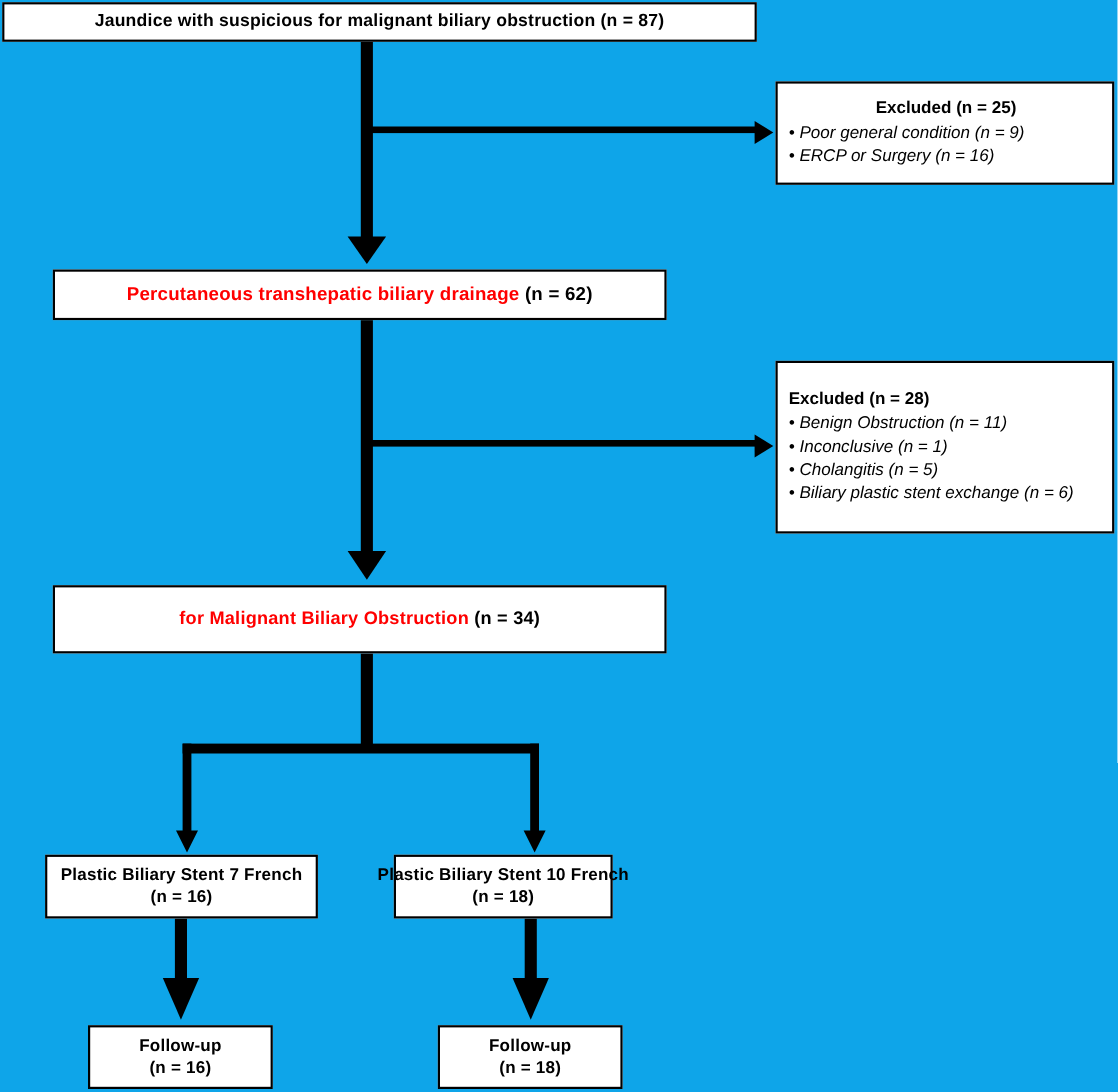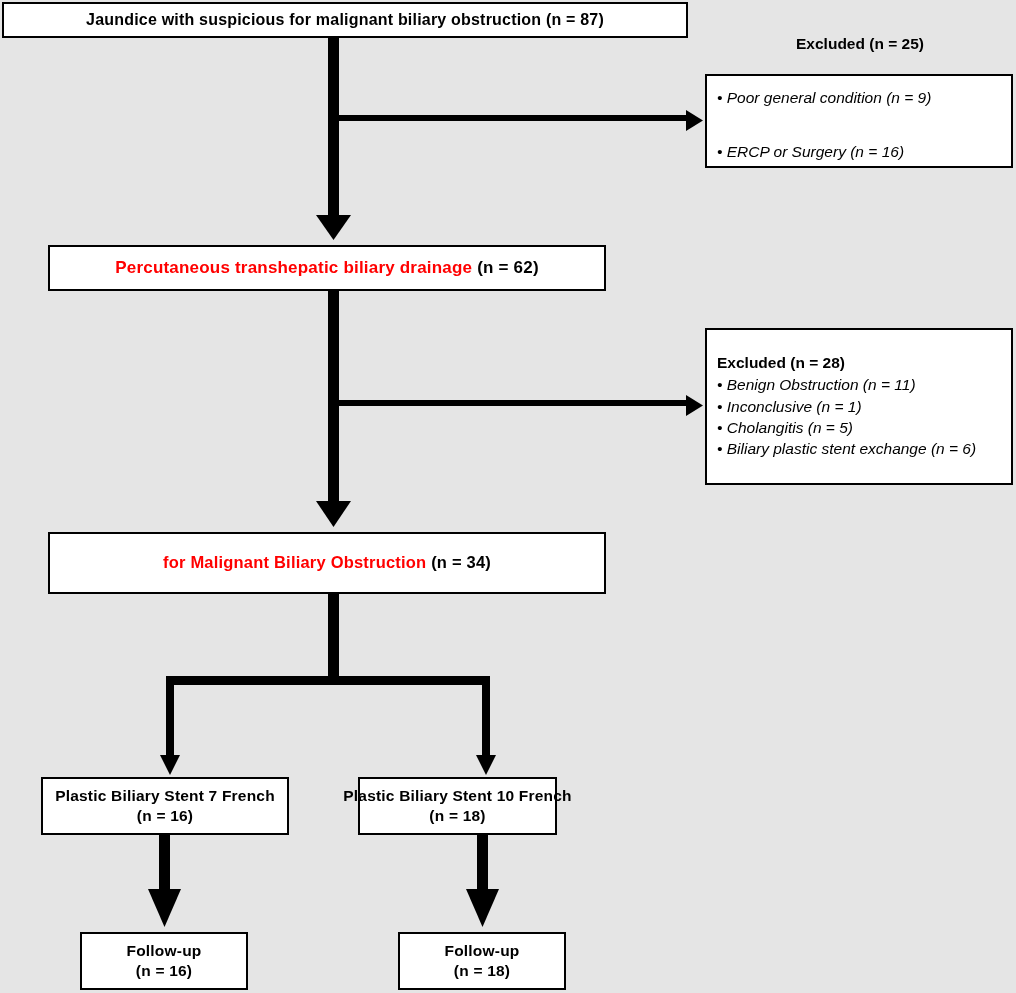--- a/index.html
+++ b/index.html
@@ -7,21 +7,21 @@
     padding: 0;
     background: #ffffff;
   }
   body {
     font-family: "Liberation Sans", sans-serif;
   }
   #canvas {
     position: relative;
     width: 1016px;
     height: 993px;
-    background: #e5e5e5;
+    background: #0ea5e9;
     overflow: hidden;
   }
   .box {
     position: absolute;
     box-sizing: border-box;
     border: 2px solid #000000;
     background: #ffffff;
     display: flex;
     flex-direction: column;
     align-items: center;
@@ -47,23 +47,22 @@
   
   #box-jaundice {
     left: 2px; top: 2px; width: 686px; height: 36px;
   }
   #box-jaundice .box-line { font-size: 16px; }
 
   
   #box-excluded-1 {
     left: 705px; top: 74px; width: 308px; height: 94px;
     align-items: stretch;
-    justify-content: flex-end;
+    justify-content: center;
     padding: 4px 8px 4px 10px;
-    gap: 32px;
   }
   #box-excluded-1 .hdr {
     text-align: center;
   }
   .excl-hdr {
     font-weight: bold;
     font-size: 15.5px;
     color: #000000;
     line-height: 1.35;
   }

